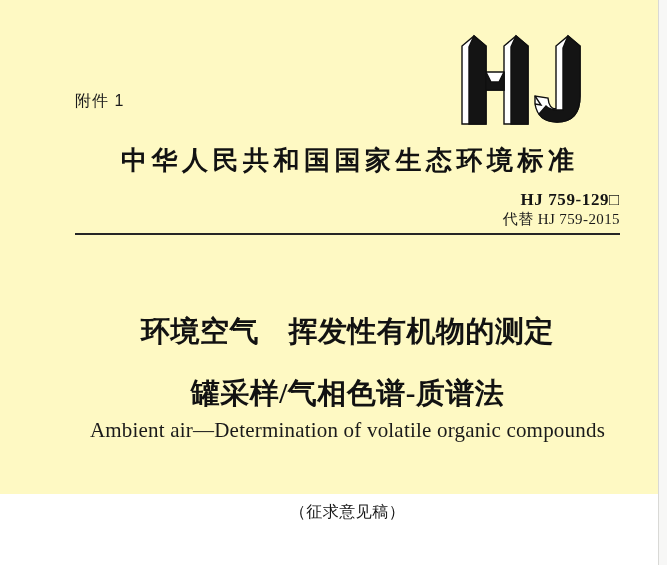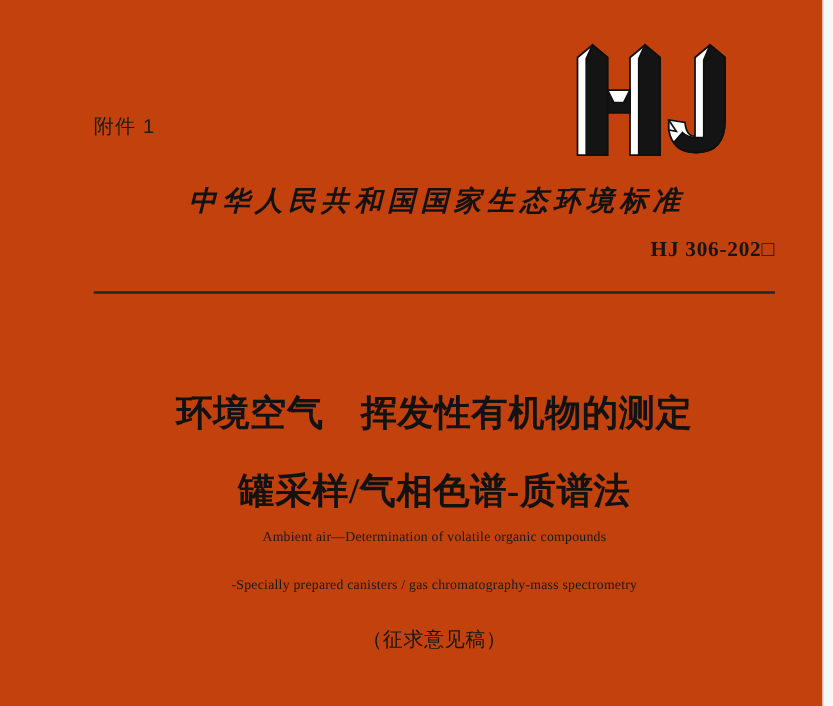--- a/index.html
+++ b/index.html
@@ -2,42 +2,42 @@
 <html><head>
 <meta charset="utf-8">
 <style>
   html,body{margin:0;padding:0;}
   body{
     width:667px;height:565px;overflow:hidden;
     font-family:"Liberation Serif","DejaVu Serif",serif;
     background:#ffffff;
   }
   .page{
-    position:relative;width:667px;height:565px;
-    background:#c2410c;color:#161616;
+    position:relative;width:667px;height:494px;
+    background:#fef9c3;color:#161616;
   }
   .scan-edge-right{
     position:absolute;top:0;right:0;width:8px;height:565px;
     background:#f7f7f6;border-left:1px solid #d9d9d6;
   }
   .attachment{
     position:absolute;left:75px;top:91px;
     font-family:"Liberation Sans","DejaVu Sans",sans-serif;
     font-size:16px;font-weight:500;letter-spacing:1px;color:#1c1c1c;
   }
   .hj-logo{
     position:absolute;left:459px;top:34px;width:138px;height:92px;
   }
   .authority-title{
     position:absolute;left:75px;top:143px;width:545px;
     text-align:center;
     font-family:"Liberation Serif","DejaVu Serif",serif;
-    font-weight:bold;font-size:22px;line-height:36px;
+    font-weight:bold;font-size:26px;line-height:36px;
     letter-spacing:4.5px;text-indent:4.5px;
-    color:#121212;white-space:nowrap;font-style:italic;
+    color:#121212;white-space:nowrap;
   }
   .std-codes{
     position:absolute;left:75px;top:191px;width:545px;
     text-align:right;line-height:1;
   }
   .std-number{
     font-family:"Liberation Serif","DejaVu Serif",serif;
     font-size:17px;font-weight:bold;letter-spacing:0.6px;color:#151515;
   }
   .std-replaces{
@@ -53,21 +53,21 @@
     position:absolute;left:60px;width:575px;text-align:center;
     font-family:Liberation Serif, serif;
     font-weight:bold;font-size:29px;line-height:36px;
     color:#121212;white-space:nowrap;letter-spacing:0.5px;
   }
   .cn-title.line1{top:313px;}
   .cn-title.line2{top:358px;margin-top:17px;}
   .en-title{
     position:absolute;left:40px;width:615px;text-align:center;
     font-family:"Liberation Serif","DejaVu Serif",serif;
-    font-size:11px;line-height:22px;color:#1a1a1a;
+    font-size:21px;line-height:22px;color:#1a1a1a;
     white-space:nowrap;letter-spacing:0.2px;
   }
   .en-title.line1{top:419px;}
   .en-title.line2{top:457px;}
   .draft-note{
     position:absolute;left:75px;top:502px;width:545px;text-align:center;
     font-family:"Liberation Sans","DejaVu Sans",sans-serif;
     font-weight:normal;font-size:16px;color:#161616;letter-spacing:0.5px;
   }
 </style>
@@ -94,29 +94,29 @@
       <path fill="#ffffff" d="M96,12 L108,2 L120,12 L120,62 Q120,88 97,88 Q78,88 75,70 L75,62 L88,64 Q89,75 96,75 Z"></path>
       <path fill="#141414" d="M103,14 L108,2 L120,12 L120,62 Q120,88 97,88 Q84,88 79,80 L86,72 Q90,76 97,76 L103,76 Z"></path>
 
       <path fill="none" d="M75,62 L81,71 L75,70"></path>
     </g>
   </svg>
 
   <div class="authority-title">中华人民共和国国家生态环境标准</div>
 
   <div class="std-codes">
-    <div class="std-number">HJ 306-202□</div>
+    <div class="std-number">HJ 759-129□</div>
+    <div class="std-replaces">代替 HJ 759-2015</div>
   </div>
 
   <div class="header-rule"></div>
 
   <div class="cn-title line1">环境空气　挥发性有机物的测定</div>
 
   <div class="cn-title line2">罐采样/气相色谱-质谱法</div>
 
   <div class="en-title line1">Ambient air—Determination of volatile organic compounds</div>
 
-  <div class="en-title line2">-Specially prepared canisters / gas chromatography-mass spectrometry</div>
 
   <div class="draft-note">（征求意见稿）</div>
 
   <div class="scan-edge-right"></div>
 </div>
 
 </body></html>

